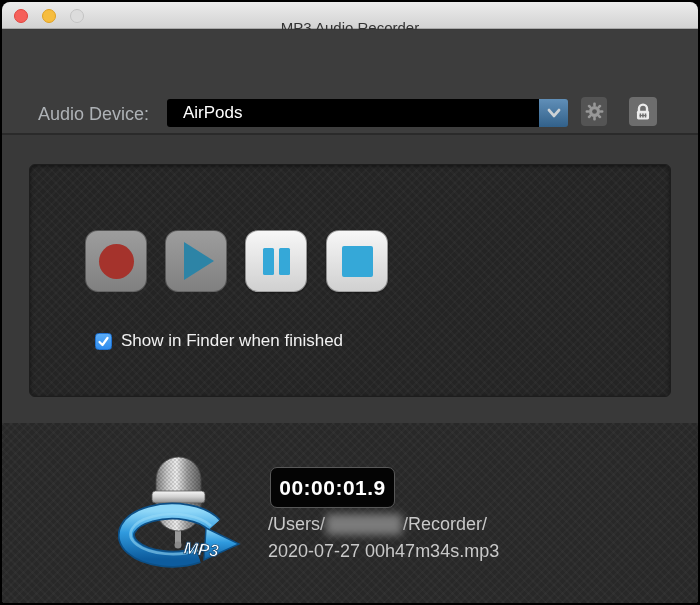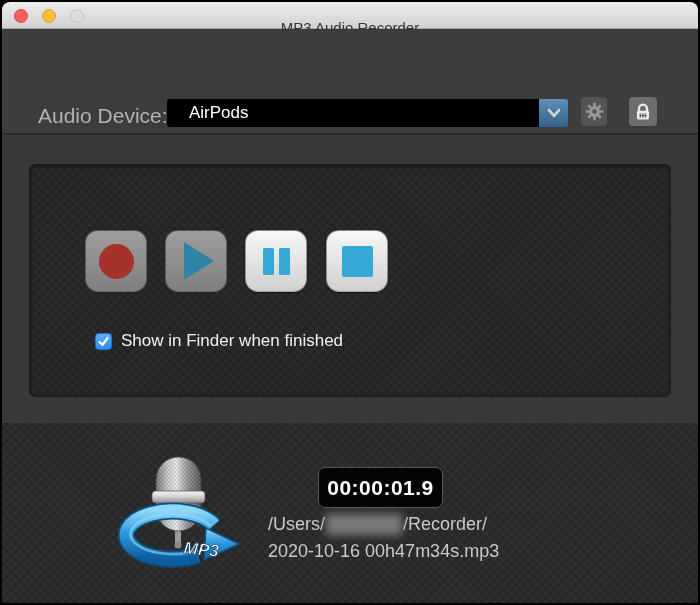--- a/index.html
+++ b/index.html
@@ -12,23 +12,23 @@
     background:linear-gradient(#ececec,#d2d2d2); border-bottom:1px solid #a8a8a8; }
   .tl { position:absolute; top:6.5px; width:14px; height:14px; border-radius:50%; }
   .tl.red { left:11.5px; background:var(--close-red,#f5605a); border:1px solid #e0443e; }
   .tl.yellow { left:39.5px; background:var(--minimize-yellow,#f6bd3f); border:1px solid #dfa023; }
   .tl.gray { left:67.5px; background:#dcdcdc; border:1px solid #c3c3c3; }
   .win-title { position:absolute; left:0; right:0; top:0; height:27px; line-height:27px;
     text-align:center; font-size:15px; font-weight:400; color:#333;margin-top:12px; }
 
   
   .toolbar { position:absolute; left:0; top:28px; width:696px; height:103px; background:#3d3d3d; }
-  .device-label { position:absolute; left:36px; top:74px; font-size:21px; color:#aeb2b6; }
+  .device-label { position:absolute; left:36px; top:74px; font-size:18px; color:#aeb2b6; }
   .dropdown { position:absolute; left:165px; top:69px; width:401px; height:28px; display:flex; border-radius:3px; overflow:hidden; cursor:default; }
-  .dropdown-field { width:372px; height:28px; background:#000; color:#fff; font-size:17px; line-height:28px; padding-left:22px; }
+  .dropdown-field { width:372px; height:28px; background:#000; color:#fff; font-size:17px; line-height:28px; padding-left:16px; }
   .dropdown-btn { width:29px; height:28px; background:var(--accent-blue,#3d76a8);
     background-image:linear-gradient(rgba(255,255,255,.18),rgba(0,0,0,.18)); display:flex; align-items:center; justify-content:center; }
   .tb-btn { position:absolute; top:67px; height:29px; border:none; border-radius:4px; display:flex; align-items:center; justify-content:center; cursor:default; }
   .tb-btn.gear-b { left:579px; width:26px; background:#545454; }
   .tb-btn.lock-b { left:627px; width:28px; background:#6d6d6d; }
 
   .divider { position:absolute; left:0; top:131px; width:696px; height:2px; background:#2a2a2a; }
 
   
   .middle { position:absolute; left:0; top:133px; width:561px; height:288px; background:#393939; }
@@ -52,21 +52,21 @@
   .checkbox-row { position:absolute; left:65px; top:166px; display:flex; align-items:center; gap:9px; }
   .checkbox { width:17px; height:17px; border-radius:3.5px;
     background:linear-gradient(var(--checkbox-blue-light,#5cadf6),var(--checkbox-blue,#2f8cee));
     border:1px solid #1f72d2; display:flex; align-items:center; justify-content:center; }
   .checkbox-label { font-size:17px; color:#f1f1f1; }
 
   
   .bottom { position:absolute; left:0; top:421px; width:696px; height:180px; background-color:#282828; }
   .mic-svg { position:absolute; left:116px; top:16px; }
   .timer { position:absolute; left:268px; top:44px; width:125px; height:41px; background:#040404;
-    border:1.5px solid #585858; border-radius:7px; display:flex; align-items:center; justify-content:center;margin-left:48px; }
+    border:1.5px solid #585858; border-radius:7px; display:flex; align-items:center; justify-content:center; }
   .timer span { color:#fff; font-size:21px; font-weight:bold; letter-spacing:.5px; }
   .path { position:absolute; left:266px; top:88px; font-size:18px; color:#c9c9c9; line-height:27px; }
   .path-line1 { display:flex; align-items:center; }
   .redacted { display:inline-block; width:76px; height:21px; background:#7b7b7b; border-radius:2px;
     filter:blur(4px); margin:0 1px; }
 </style>
 </head>
 <body>
 
 <div class="window">
@@ -191,18 +191,18 @@
       <div class="timer">
         <span>00:00:01.9</span>
       </div>
 
       <div class="path">
         <div class="path-line1">
           <span>/Users/</span>
             <span class="redacted"></span>
             <span>/Recorder/</span>
         </div>
-        <div class="path-line2">2020-10-16 00h47m34s.mp3</div>
+        <div class="path-line2">2020-07-27 00h47m34s.mp3</div>
       </div>
     </div>
 
   </div>
 </div>
 
 </body></html>

